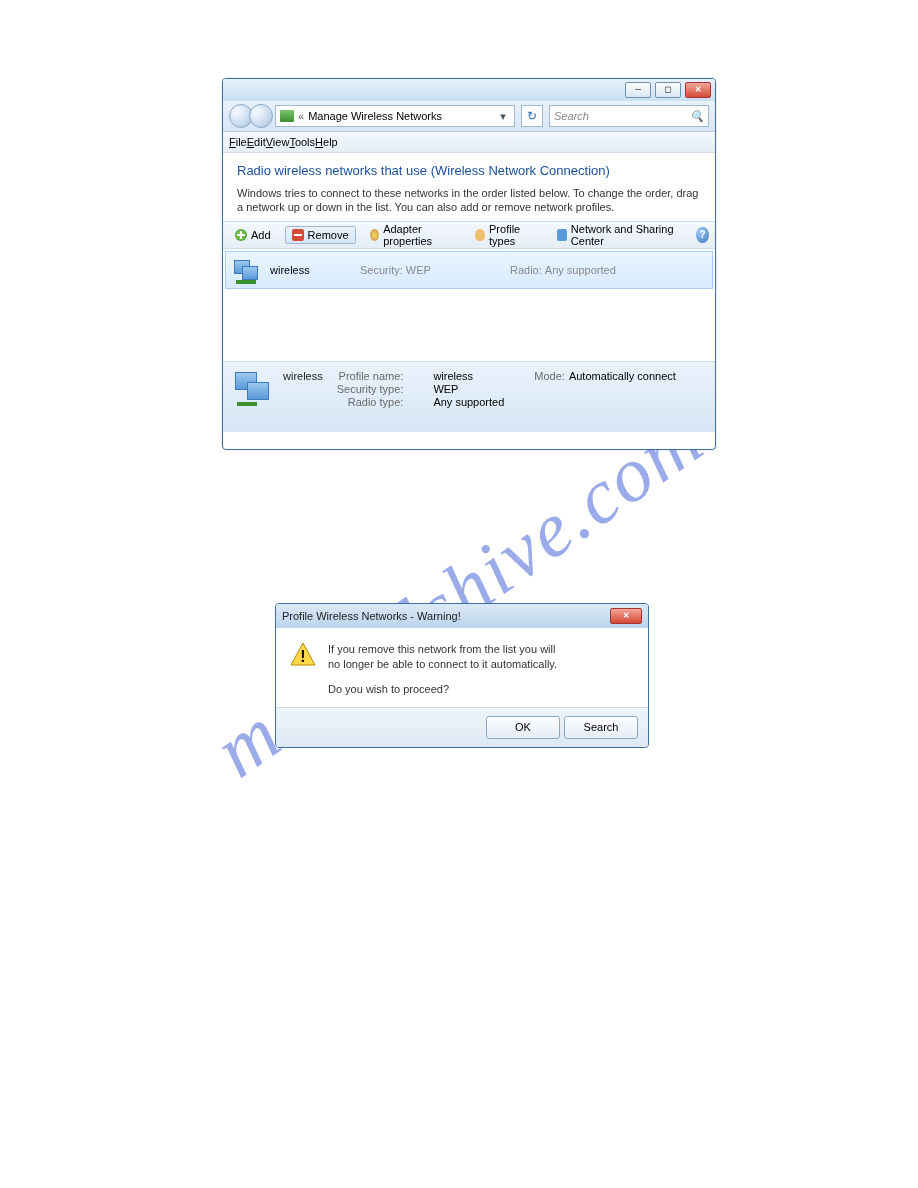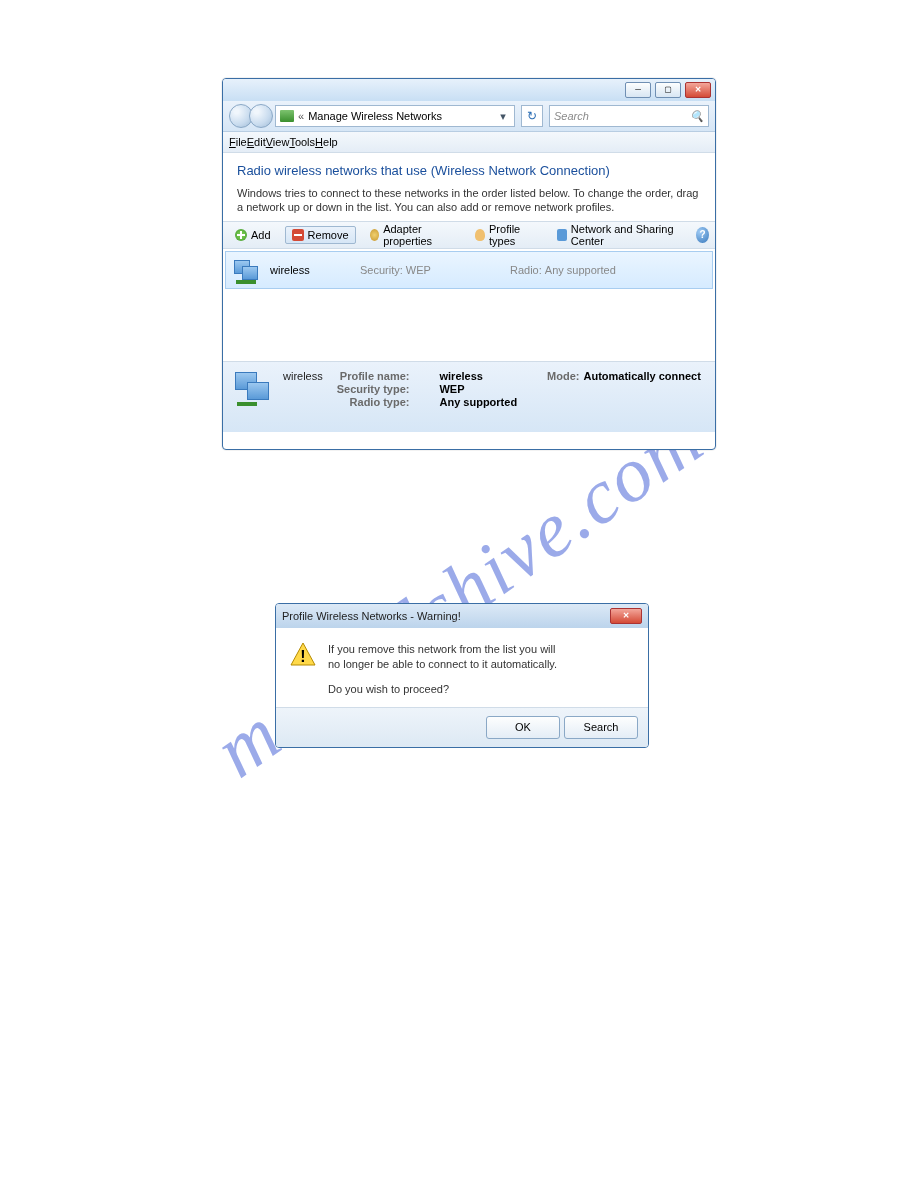--- a/index.html
+++ b/index.html
@@ -280,21 +280,20 @@
   }
   .details .neticon { width: 40px; height: 34px; flex-shrink:0; }
   .details .neticon::before { width:20px; height:16px; }
   .details .neticon::after { left:14px; top:12px; width:20px; height:16px; }
   .dgrid {
     display: grid;
     grid-template-columns: auto auto auto;
     column-gap: 30px;
     row-gap: 1px;
     font-size: 11px;
-    font-weight: bold;
   }
   .dlabel { color: #6a6a6a; text-align: right; }
   .dval { color: #000; }
   .dtitle { font-size: 11px; color: #222; padding-right: 8px; }
 
   
   .dialog {
     position: absolute;
     left: 275px;
     top: 603px;

